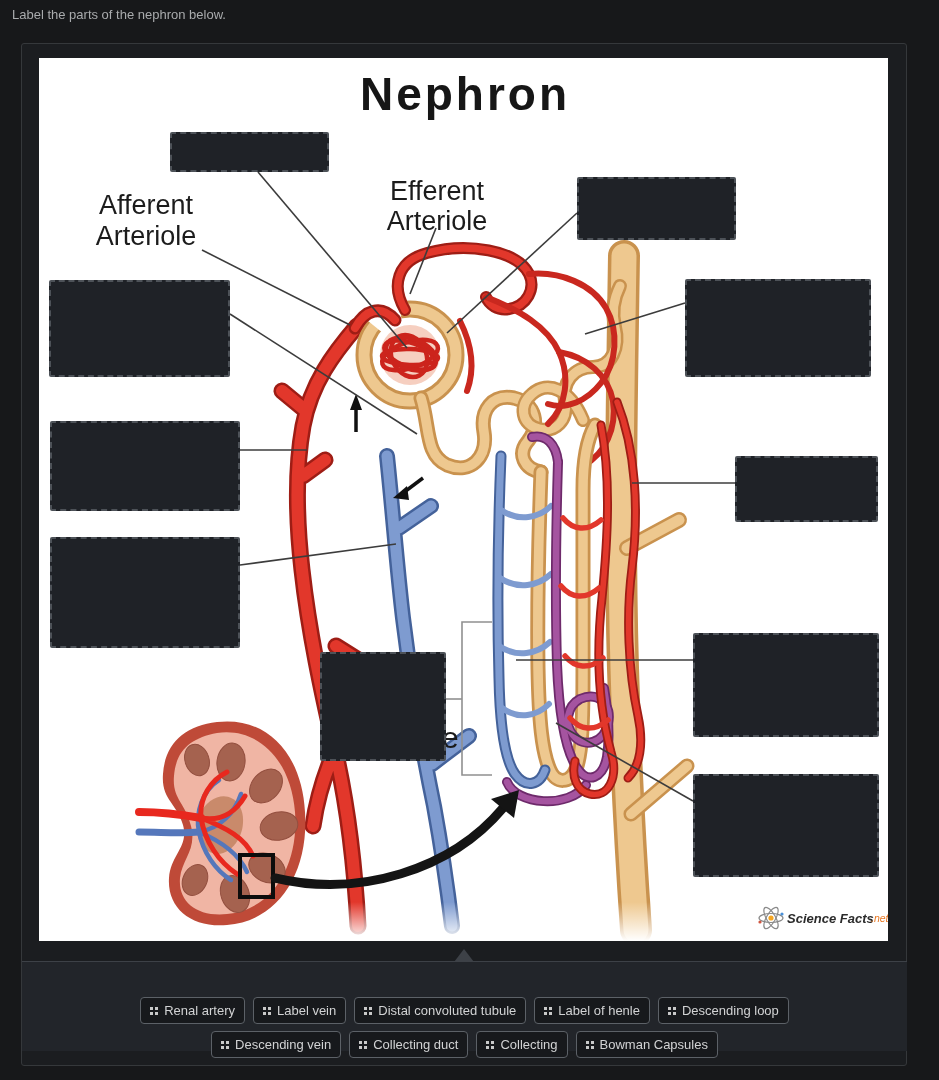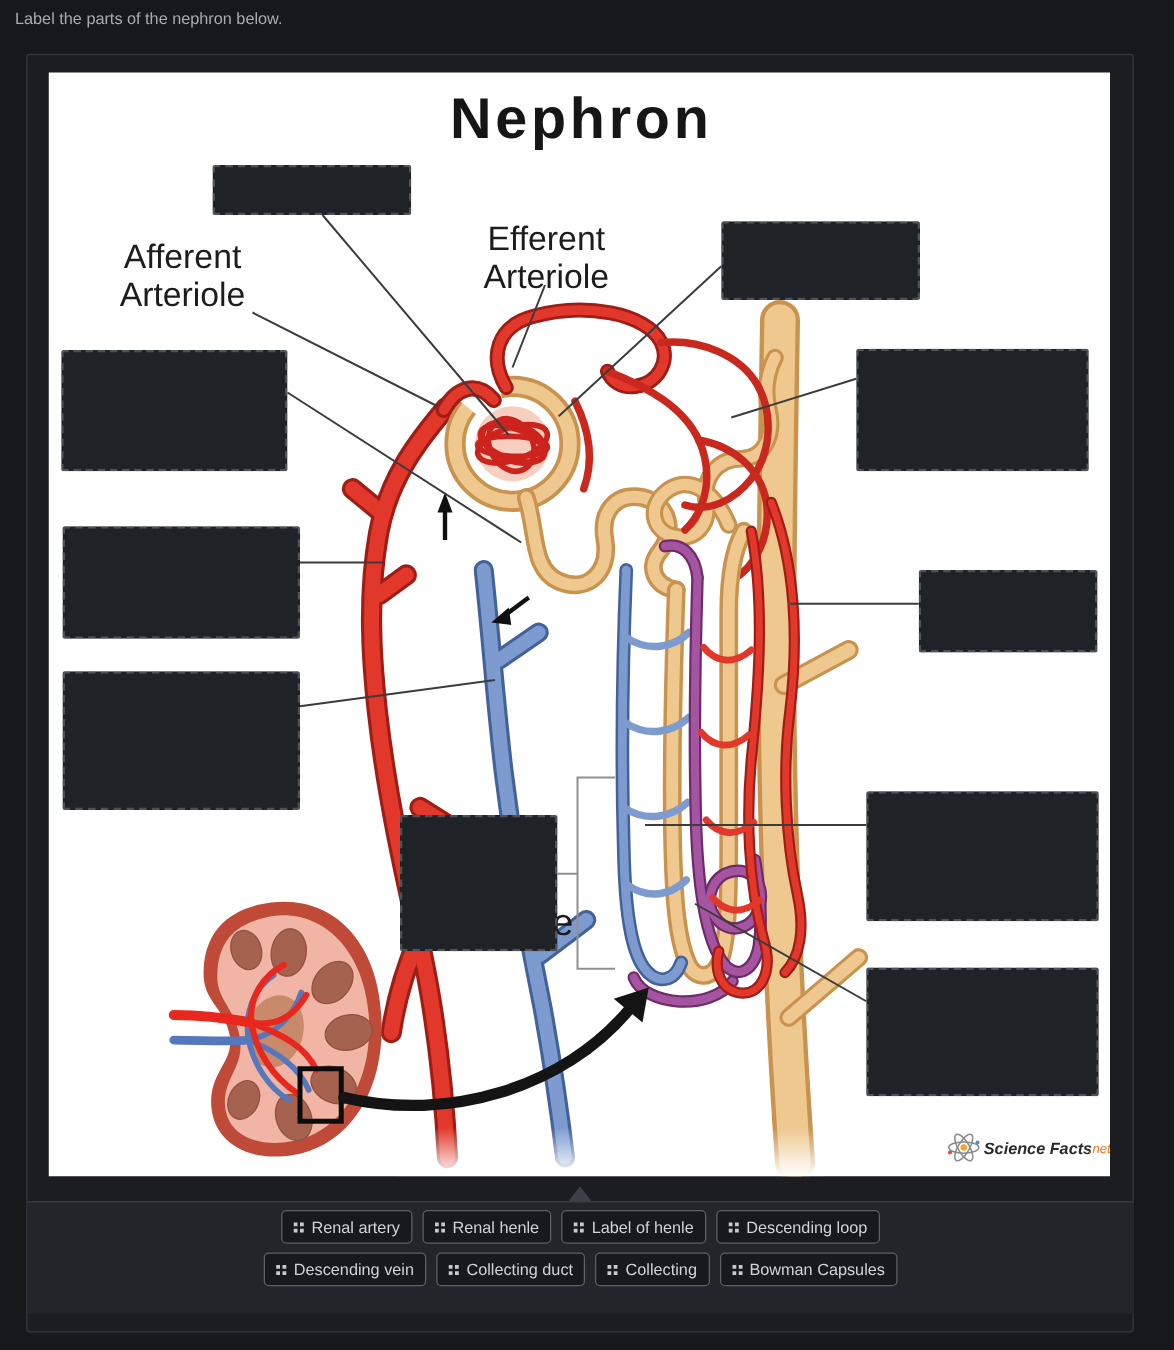--- a/index.html
+++ b/index.html
@@ -9,21 +9,21 @@
   .panel{position:absolute;left:21px;top:43px;width:886px;height:1023px;background:#1b1d20;
          border:1px solid #35383b;border-radius:3px;box-sizing:border-box;}
   .canvas{position:absolute;left:39px;top:58px;width:849px;height:883px;background:#ffffff;}
   .canvas svg{position:absolute;left:0;top:0;}
   .dz{position:absolute;background:#1f2227;border:2px dashed #4d5258;box-sizing:border-box;border-radius:2px;}
   .caret{position:absolute;left:454px;top:949px;width:0;height:0;
          border-left:10px solid transparent;border-right:10px solid transparent;
          border-bottom:13px solid #3d4147;}
   .tray{position:absolute;left:22px;top:961px;width:885px;height:90px;background:#22252a;
         border-top:1px solid #3d4147;display:flex;flex-direction:column;align-items:center;
-        gap:7px;padding-top:6px;box-sizing:border-box;}
+        gap:7px;padding-top:35px;box-sizing:border-box;}
   .tray-row{display:flex;gap:8px;justify-content:center;}
   .chip{display:flex;align-items:center;gap:6px;padding:5px 9px;background:#17191c;
         border:1px solid #5c6167;border-radius:4px;color:#d2d3d4;font-size:13px;cursor:grab;}
   .dots{display:grid;grid-template-columns:3px 3px;grid-auto-rows:3px;gap:2px;}
   .dots i{width:3px;height:3px;background:#c9c9c9;display:block;}
   text{font-family:"Liberation Sans",sans-serif;}
   .dlabel{font-size:27px;fill:#1c1c1c;}
   .dtitle{font-size:46px;font-weight:bold;fill:#161616;letter-spacing:3px;}
 </style>
 </head>
@@ -244,21 +244,30 @@
           </span>
         <span>Renal artery</span>
       </div>
       <div class="chip">
         <span class="dots">
             <i></i>
             <i></i>
             <i></i>
             <i></i>
           </span>
-        <span>Renal henle</span>
+        <span>Label vein</span>
+      </div>
+      <div class="chip">
+        <span class="dots">
+            <i></i>
+            <i></i>
+            <i></i>
+            <i></i>
+          </span>
+        <span>Distal convoluted tubule</span>
       </div>
       <div class="chip">
         <span class="dots">
             <i></i>
             <i></i>
             <i></i>
             <i></i>
           </span>
         <span>Label of henle</span>
       </div>

